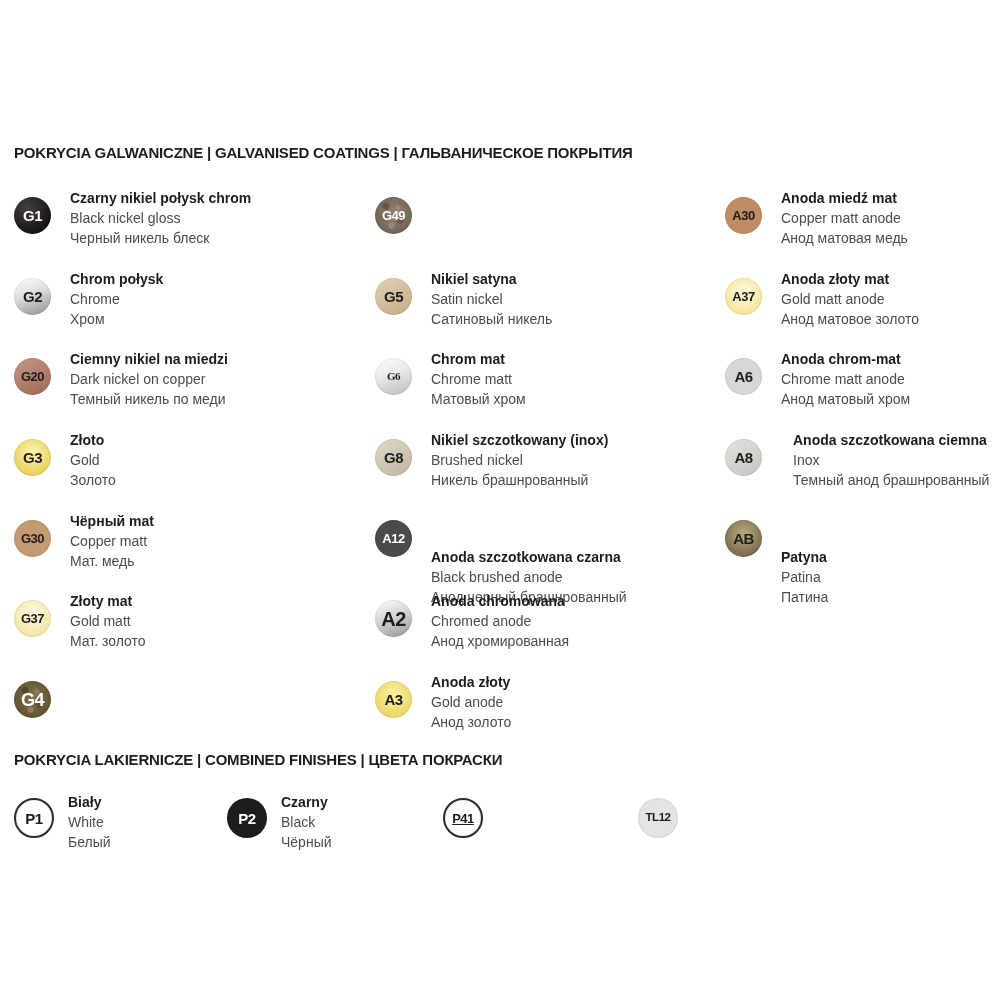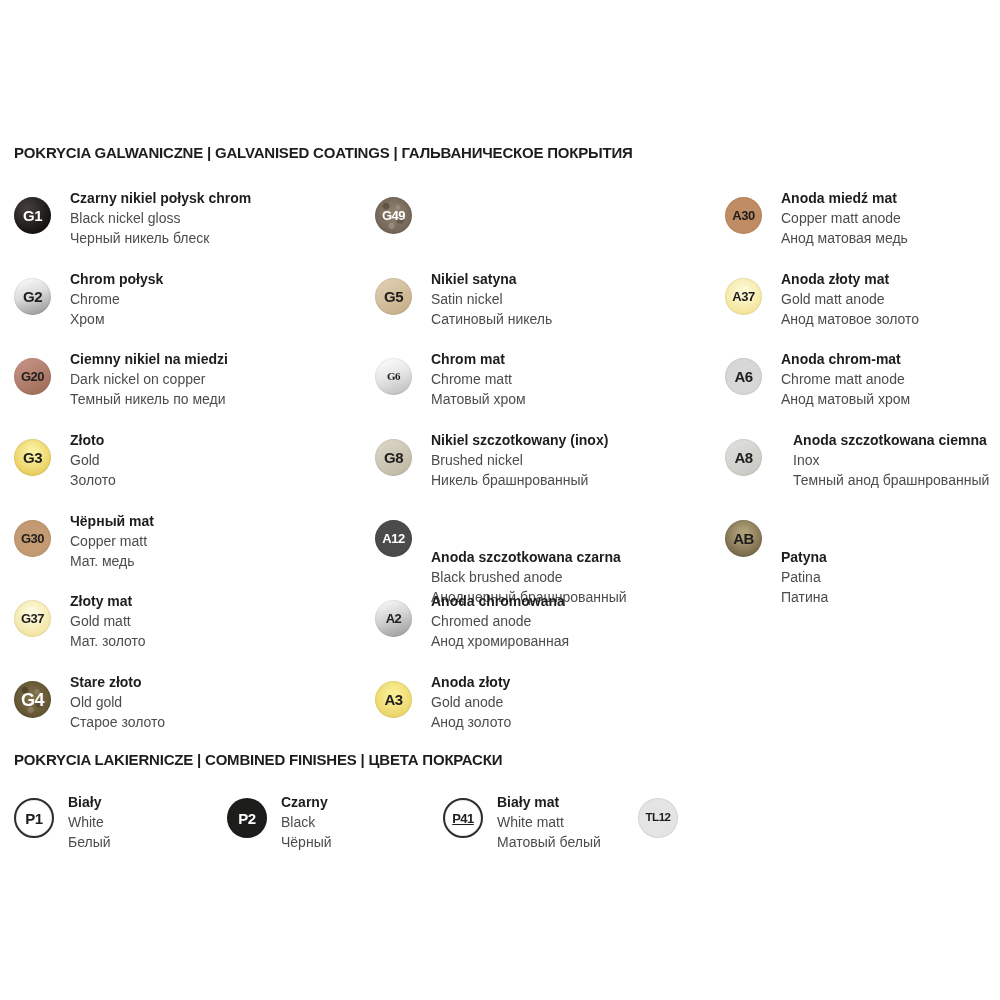--- a/index.html
+++ b/index.html
@@ -87,25 +87,20 @@
     <div class="labels" style="left: 56px;">
       <div class="line-pl">Złoty mat</div>
       <div class="line-en">Gold matt</div>
       <div class="line-ru">Мат. золото</div>
     </div>
   </div>
       <div class="finish-item" style="left: 14px; top: 672px;">
     <span class="swatch" style="height: 37px; width: 37px; top: 9px; background: radial-gradient(circle at 30% 25%, rgba(0, 0, 0, 0.28) 0px, rgba(0, 0, 0, 0.28) 7%, transparent 11%), radial-gradient(circle at 68% 62%, rgba(0, 0, 0, 0.22) 0px, rgba(0, 0, 0, 0.22) 9%, transparent 14%), radial-gradient(circle at 45% 78%, rgba(255, 255, 255, 0.18) 0px, rgba(255, 255, 255, 0.18) 7%, transparent 11%), radial-gradient(circle at 62% 28%, rgba(255, 255, 255, 0.15) 0px, rgba(255, 255, 255, 0.15) 5%, transparent 9%), radial-gradient(circle at 25% 55%, rgba(0, 0, 0, 0.18) 0px, rgba(0, 0, 0, 0.18) 6%, transparent 10%), radial-gradient(circle at 50% 45%, rgb(133, 115, 73), rgb(90, 77, 47) 85%);">
       <span class="code" style="color: rgb(255, 255, 255); font-size: 18px;">G4</span>
     </span>
-    <div class="labels" style="left: 56px;">
-      <div class="line-pl">Stare złoto</div>
-      <div class="line-en">Old gold</div>
-      <div class="line-ru">Старое золото</div>
-    </div>
   </div>
       <div class="finish-item" style="left: 375px; top: 188px;">
     <span class="swatch" style="height: 37px; width: 37px; top: 9px; background: radial-gradient(circle at 30% 25%, rgba(0, 0, 0, 0.28) 0px, rgba(0, 0, 0, 0.28) 7%, transparent 11%), radial-gradient(circle at 68% 62%, rgba(0, 0, 0, 0.22) 0px, rgba(0, 0, 0, 0.22) 9%, transparent 14%), radial-gradient(circle at 45% 78%, rgba(255, 255, 255, 0.18) 0px, rgba(255, 255, 255, 0.18) 7%, transparent 11%), radial-gradient(circle at 62% 28%, rgba(255, 255, 255, 0.15) 0px, rgba(255, 255, 255, 0.15) 5%, transparent 9%), radial-gradient(circle at 25% 55%, rgba(0, 0, 0, 0.18) 0px, rgba(0, 0, 0, 0.18) 6%, transparent 10%), radial-gradient(circle at 50% 45%, rgb(148, 131, 111), rgb(107, 95, 82) 85%);">
       <span class="code" style="color: rgb(255, 255, 255); font-size: 13px;">G49</span>
     </span>
   </div>
       <div class="finish-item" style="left: 375px; top: 269px;">
     <span class="swatch" style="height: 37px; width: 37px; top: 9px; background: linear-gradient(150deg, rgb(226, 210, 182), rgb(195, 171, 133));">
       <span class="code" style="color: rgb(29, 29, 27); font-size: 15px;">G5</span>
     </span>
@@ -140,21 +135,21 @@
       <span class="code" style="color: rgb(255, 255, 255); font-size: 13px;">A12</span>
     </span>
     <div class="labels" style="left: 56px; margin-top: 36px;">
       <div class="line-pl">Anoda szczotkowana czarna</div>
       <div class="line-en">Black brushed anode</div>
       <div class="line-ru">Анод черный брашнрованный</div>
     </div>
   </div>
       <div class="finish-item" style="left: 375px; top: 591px;">
     <span class="swatch" style="height: 37px; width: 37px; top: 9px; background: linear-gradient(160deg, rgb(255, 255, 255) 0%, rgb(213, 213, 213) 45%, rgb(150, 150, 150) 100%);">
-      <span class="code" style="color: rgb(29, 29, 27); font-size: 13px;">A2</span>
+      <span class="code" style="color: rgb(29, 29, 27); font-size: 20px;">A2</span>
     </span>
     <div class="labels" style="left: 56px;">
       <div class="line-pl">Anoda chromowana</div>
       <div class="line-en">Chromed anode</div>
       <div class="line-ru">Анод хромированная</div>
     </div>
   </div>
       <div class="finish-item" style="left: 375px; top: 672px;">
     <span class="swatch" style="height: 37px; width: 37px; top: 9px; background: radial-gradient(circle at 50% 38%, rgb(249, 236, 147) 15%, rgb(232, 207, 93) 90%);">
       <span class="code" style="color: rgb(29, 29, 27); font-size: 15px;">A3</span>
@@ -236,25 +231,20 @@
     <div class="labels" style="left: 54px;">
       <div class="line-pl">Czarny</div>
       <div class="line-en">Black</div>
       <div class="line-ru">Чёрный</div>
     </div>
   </div>
       <div class="finish-item" style="left: 443px; top: 792px;">
     <span class="swatch" style="height: 40px; width: 40px; top: 6px; background: rgb(255, 255, 255); border: 2px solid rgb(45, 45, 45);">
       <span class="code" style="color: rgb(29, 29, 27); font-size: 13px; text-decoration: underline;">P41</span>
     </span>
-    <div class="labels" style="left: 54px;">
-      <div class="line-pl">Biały mat</div>
-      <div class="line-en">White matt</div>
-      <div class="line-ru">Матовый белый</div>
-    </div>
   </div>
       <div class="finish-item" style="left: 638px; top: 792px;">
     <span class="swatch" style="height: 40px; width: 40px; top: 6px; background: rgb(228, 228, 228);">
       <span class="code" style="color: rgb(29, 29, 27); font-size: 11.5px;">TL12</span>
     </span>
   </div>
     </div>
 </div>
 
 </body></html>

